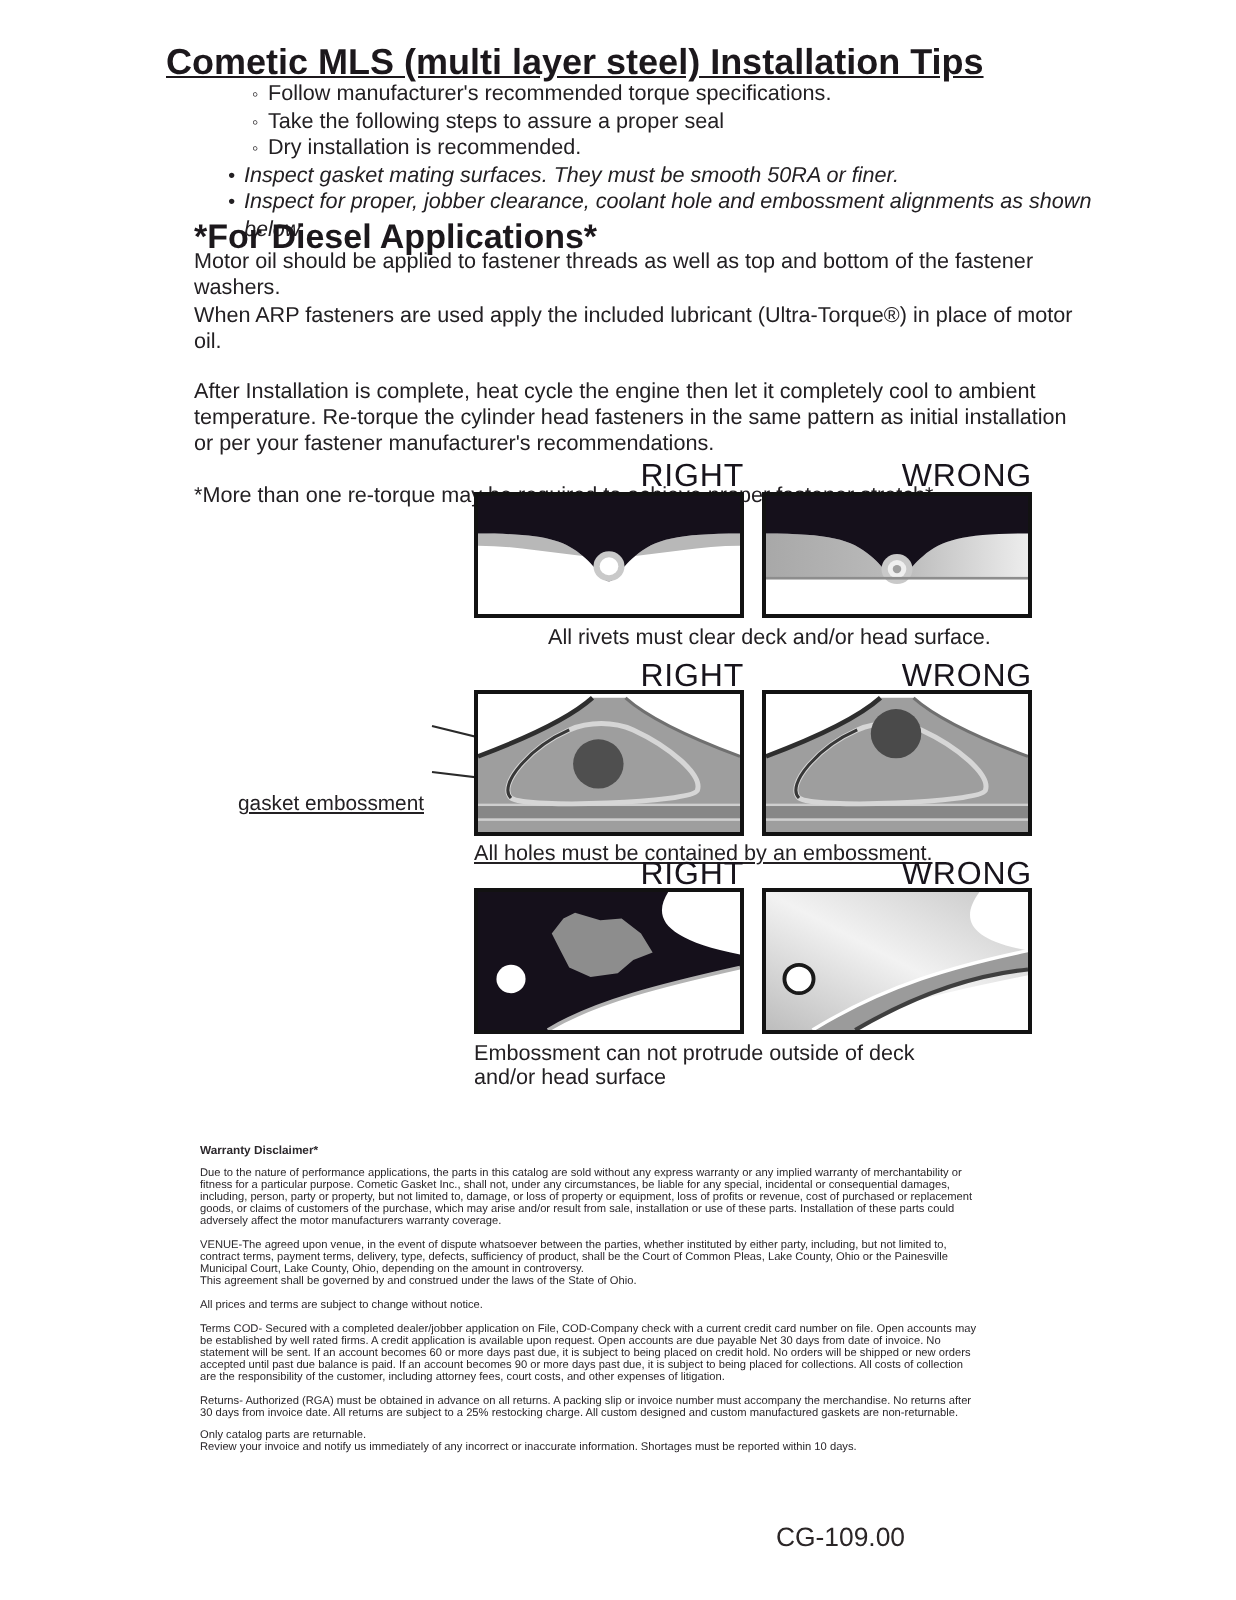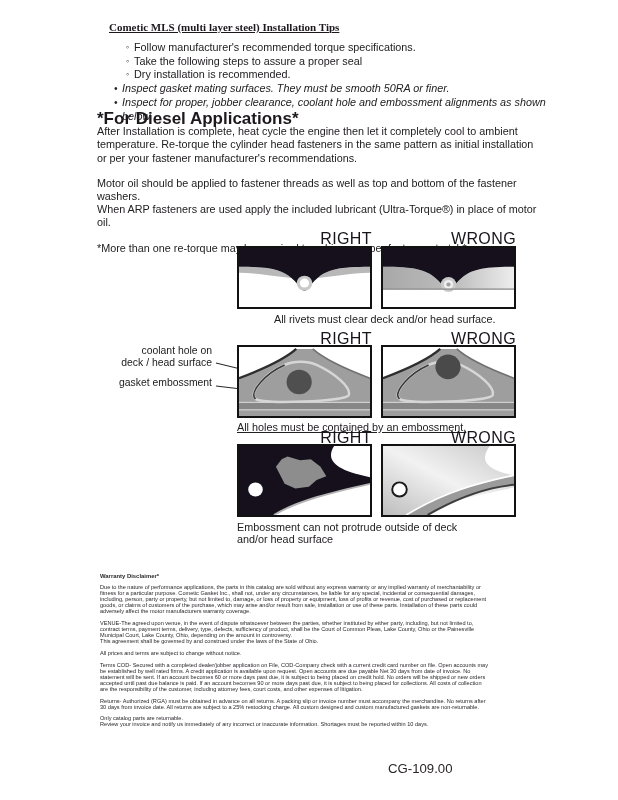--- a/index.html
+++ b/index.html
@@ -8,25 +8,24 @@
     position: relative;
     width: 618px; height: 800px;
     background: #ffffff;
     font-family: "Liberation Sans", sans-serif;
     color: #232023;
     overflow: hidden;
   }
   .pre { white-space: pre-line; }
 
   .doc-title {
-    position: absolute; left: 109px; top: 21px;
-    font-size: 11px; font-weight: 700;
+    position: absolute; left: 83px; top: 21px;
+    font-size: 18px; font-weight: 700;
     text-decoration: underline;
     color: #1c181c;
-    font-family: Liberation Serif, serif;
   }
   .tips { position: absolute; left: 90px; top: 41px; width: 470px; font-size: 10.8px; line-height: 13.6px; }
   .tip-row { display: flex; margin-left: 36px; }
   .tip-row .m { width: 8px; flex: 0 0 8px; font-size: 9px; line-height: 13.6px; }
   .tip-row.lvl1 .m::before { content: "\25E6"; }
   .tip-row.lvl2 { margin-left: 24px; font-style: italic; }
   .tip-row.lvl2 .m::before { content: "\2022"; font-size: 10px; }
 
   .diesel { position: absolute; left: 97px; top: 112px; width: 452px; font-size: 10.8px; line-height: 13.2px; }
   .diesel-heading { font-size: 17px; font-weight: 700; margin-bottom: 0; color: #1c181c; }
@@ -80,25 +79,25 @@
         <span>Inspect gasket mating surfaces.  They must be smooth 50RA or finer.</span>
       </div>
     <div class="tip-row lvl2">
         <span class="m"></span>
         <span>Inspect for proper, jobber clearance, coolant hole and embossment alignments as shown below.</span>
       </div>
   </div>
 
   <div class="diesel">
     <div class="diesel-heading">*For Diesel Applications*</div>
+    <p class="pre">Motor oil should be applied to fastener threads as well as top and bottom of the fastener washers.
+When ARP fasteners are used apply the included lubricant (Ultra-Torque®) in place of motor oil.</p>
     <p class="pre">After Installation is complete, heat cycle the engine then let it completely cool to ambient
 temperature. Re-torque the cylinder head fasteners in the same pattern as initial installation
 or per your fastener manufacturer's recommendations.</p>
-    <p class="pre">Motor oil should be applied to fastener threads as well as top and bottom of the fastener washers.
-When ARP fasteners are used apply the included lubricant (Ultra-Torque®) in place of motor oil.</p>
     <p class="pre">*More than one re-torque may be required to achieve proper fastener stretch*</p>
   </div>
 
   <div class="dg-label" style="left:237px; top:230px;">RIGHT</div>
   <div class="dg-label" style="left:381px; top:230px;">WRONG</div>
 
   <div class="panel" style="left:237px; top:246px; height:63px;">
     <svg viewBox="0 0 135 63" width="131" height="59" preserveAspectRatio="none">
       <rect width="135" height="63" fill="#ffffff"></rect>
       <path d="M0,20 C32,20 44,23 54,32 L30,29 C20,27.5 10,26.5 0,26.5 Z" fill="#b8b8b8"></path>
@@ -126,23 +125,21 @@
       <circle cx="67.5" cy="39" r="2.2" fill="#9f9f9f"></circle>
       <rect x="0" y="43.2" width="135" height="1.4" fill="#8d8d8d"></rect>
     </svg>
   </div>
 
   <div class="caption" style="left:237px; top:313px; width:300px;margin-left:37px;">All rivets must clear deck and/or head surface.</div>
 
   <div class="dg-label" style="left:237px; top:330px;">RIGHT</div>
   <div class="dg-label" style="left:381px; top:330px;">WRONG</div>
 
-  <div class="side-label pre" style="left:98px; top:345px;">coolant hole on
-deck / head surface</div>
-  <div class="side-label" style="left:98px; top:377px;">gasket embossment</div>
+  <div class="side-label" style="left:98px; top:397px;text-decoration:underline;">gasket embossment</div>
 
   <svg class="leader-overlay" viewBox="0 0 220 70">
     <line x1="116" y1="23" x2="198" y2="43" stroke="#2a2a2a" stroke-width="1.1"></line>
     <line x1="116" y1="46" x2="166" y2="52" stroke="#2a2a2a" stroke-width="1.1"></line>
   </svg>
 
   <div class="panel" style="left:237px; top:345px; height:73px;">
     <svg viewBox="0 0 135 73" width="131" height="69" preserveAspectRatio="none">
       <rect width="135" height="73" fill="#ffffff"></rect>
       <path d="M0,73 V33 C26,23 47,13 59,2 L76,2 C88,13 109,23 135,33 V73 Z" fill="#9e9e9e"></path>

